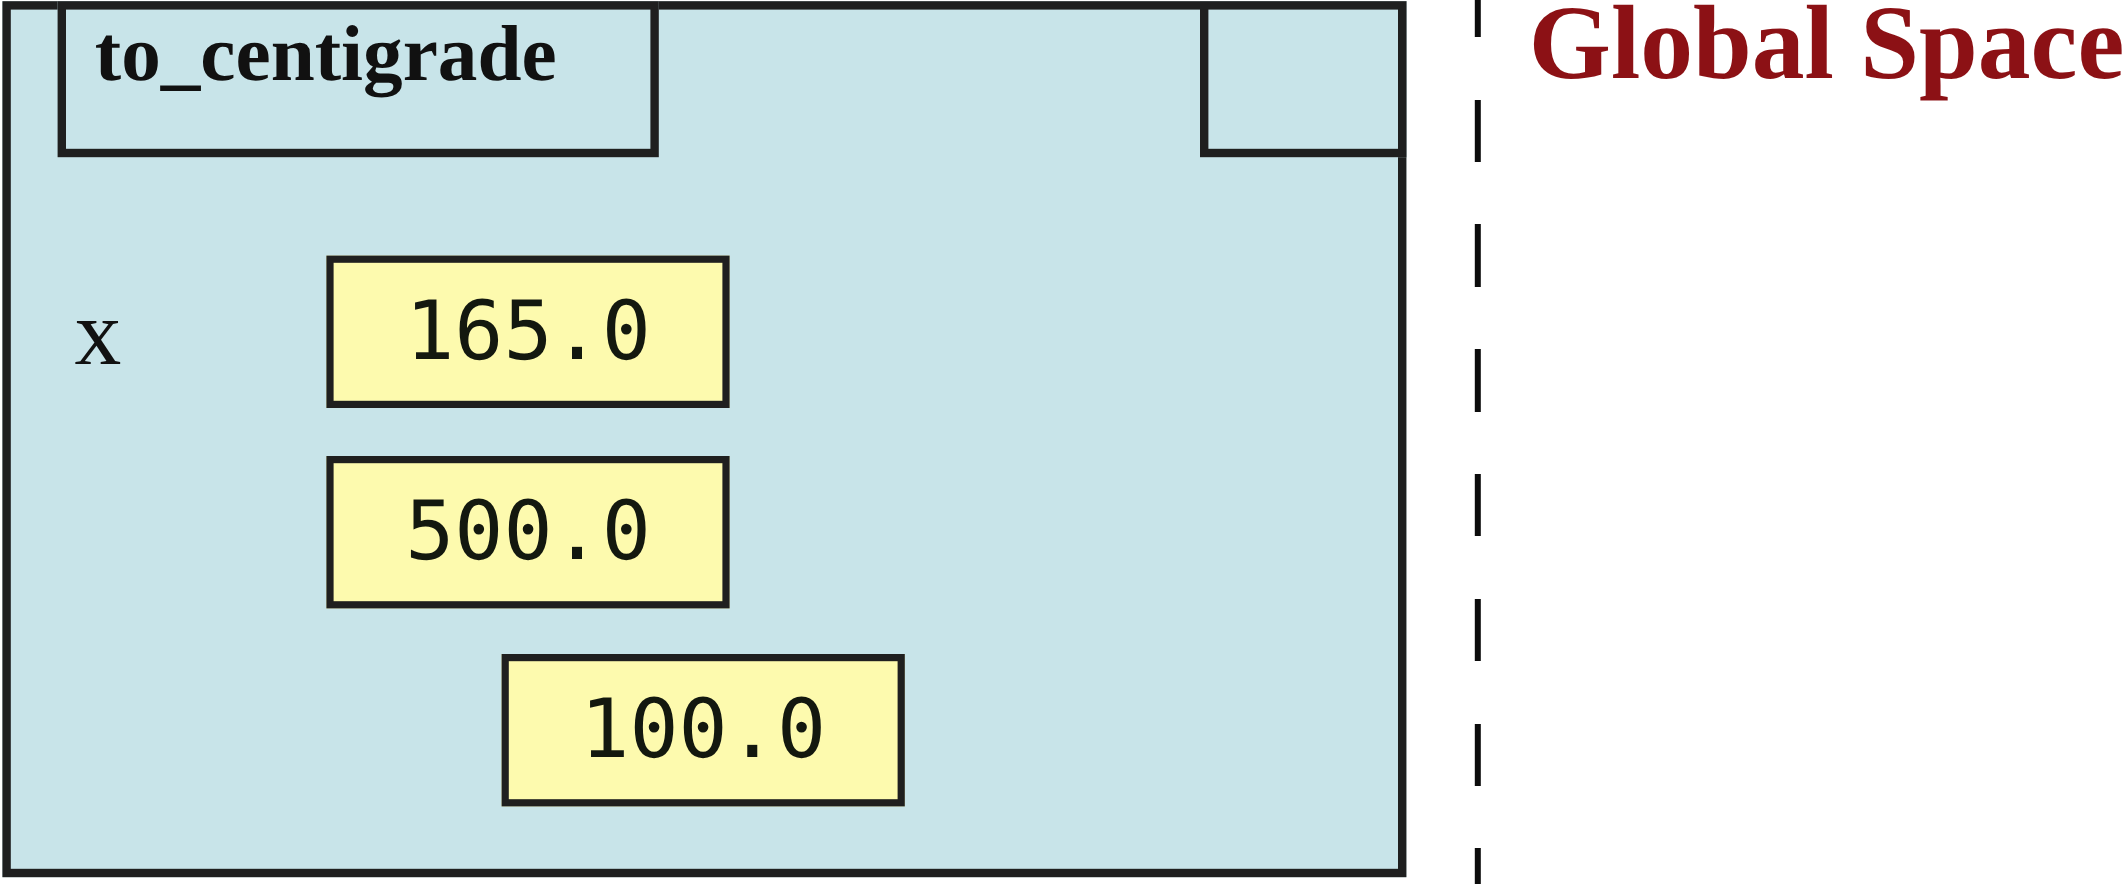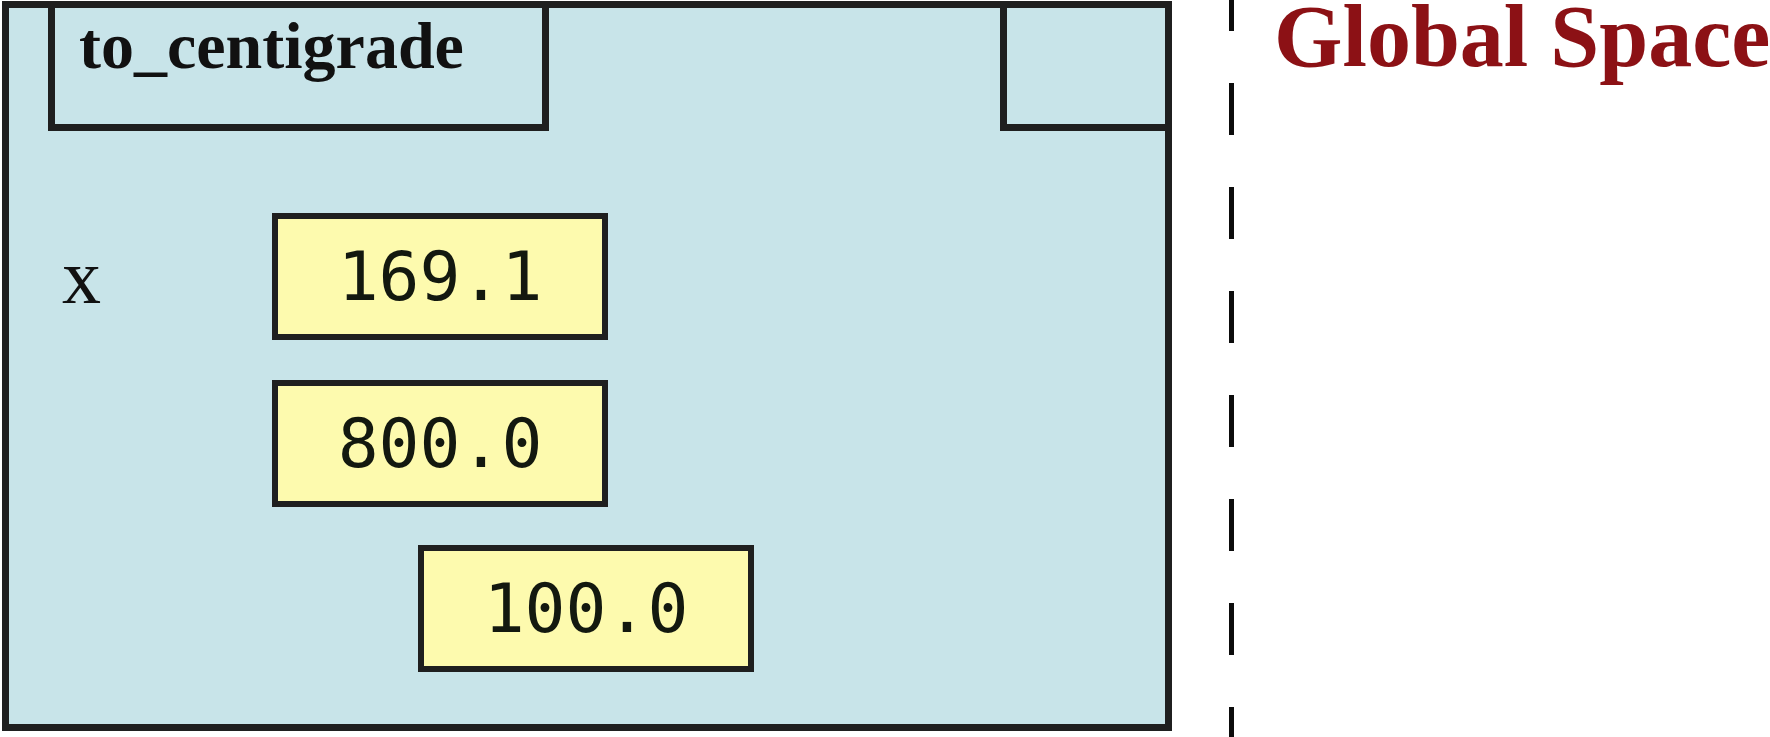--- a/index.html
+++ b/index.html
@@ -105,25 +105,25 @@
   <div class="main-frame"></div>
 
   <div class="frame-tab">
     <span class="frame-title">to_centigrade</span>
   </div>
 
   <div class="corner-box"></div>
 
   <div class="var-label row1">x</div>
   <div class="value-box row1">
-    <span class="value-text">169.1</span>
+    <span class="value-text">165.0</span>
   </div>
 
   <div class="value-box row2">
-    <span class="value-text">800.0</span>
+    <span class="value-text">500.0</span>
   </div>
 
   <div class="value-box row3">
     <span class="value-text">100.0</span>
   </div>
 
   <div class="divider-dashed"></div>
 
   <div class="global-label">Global Space</div>
 

